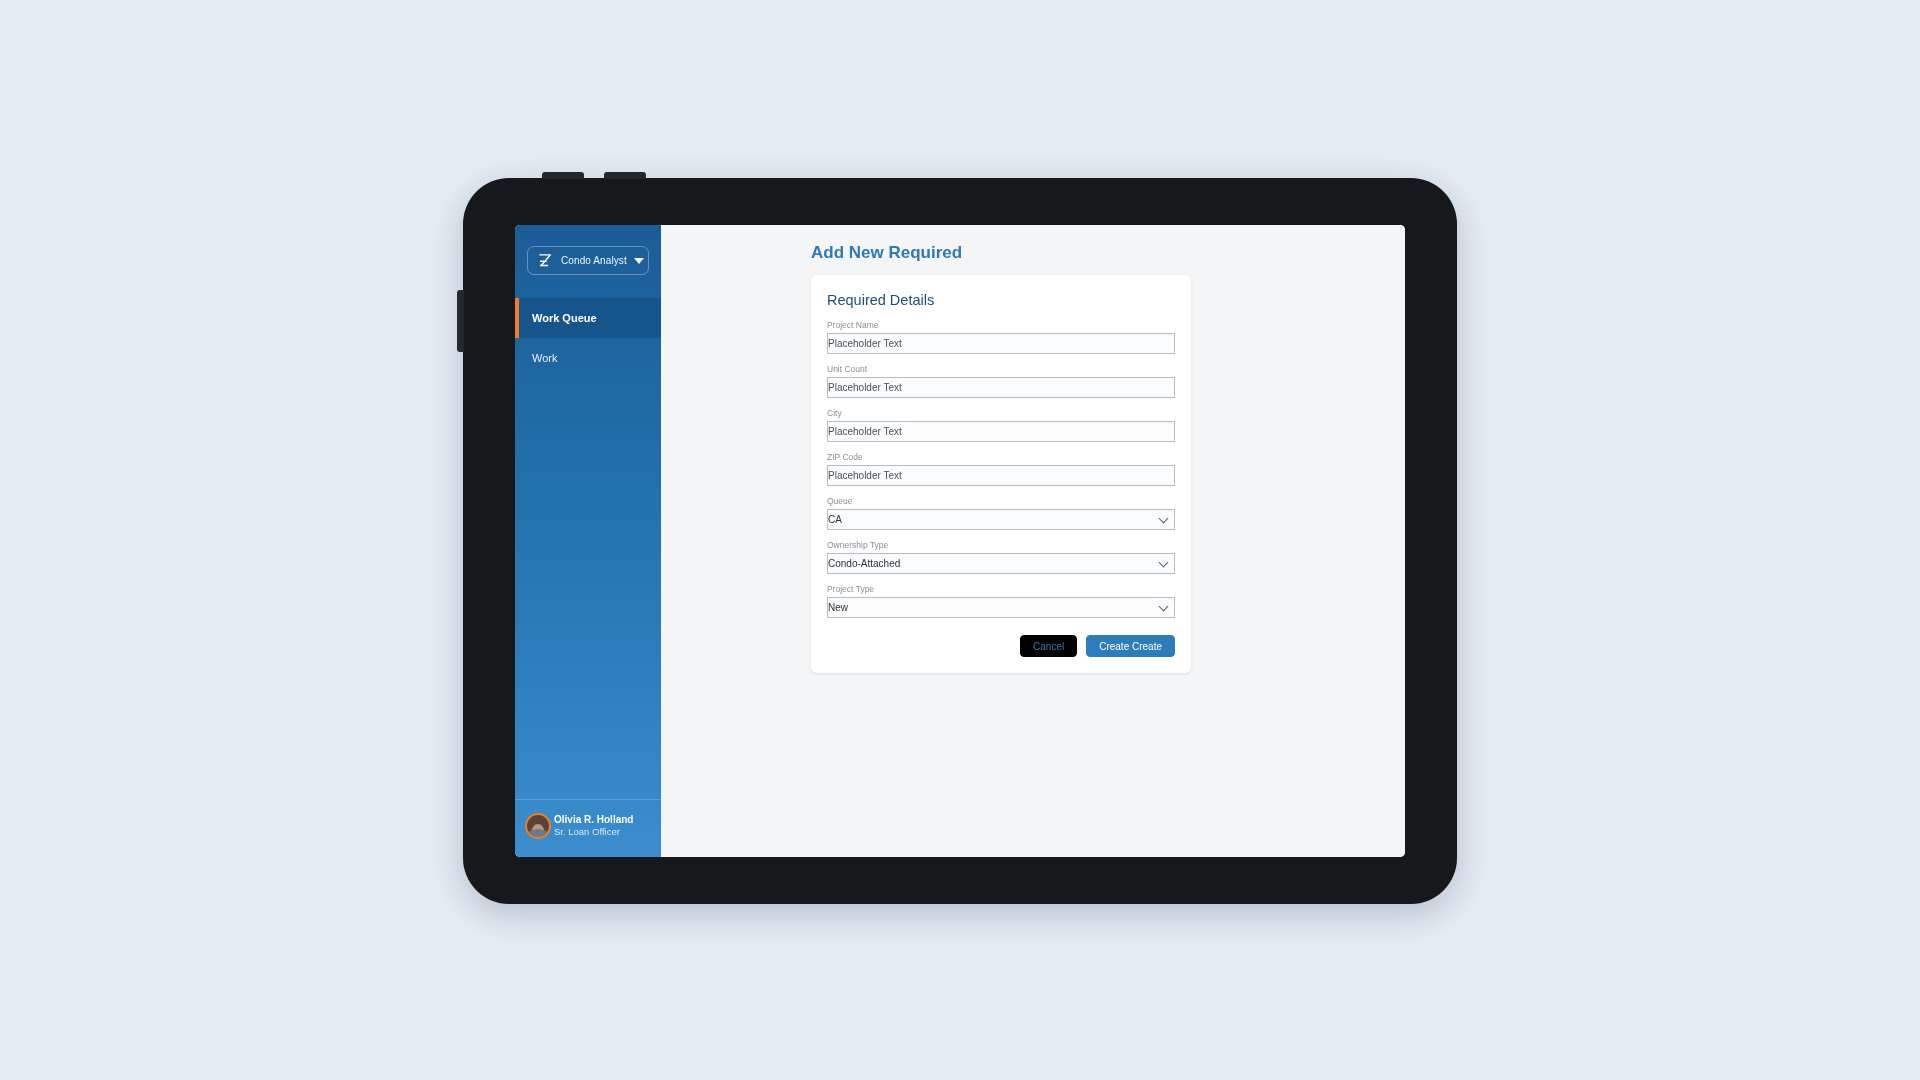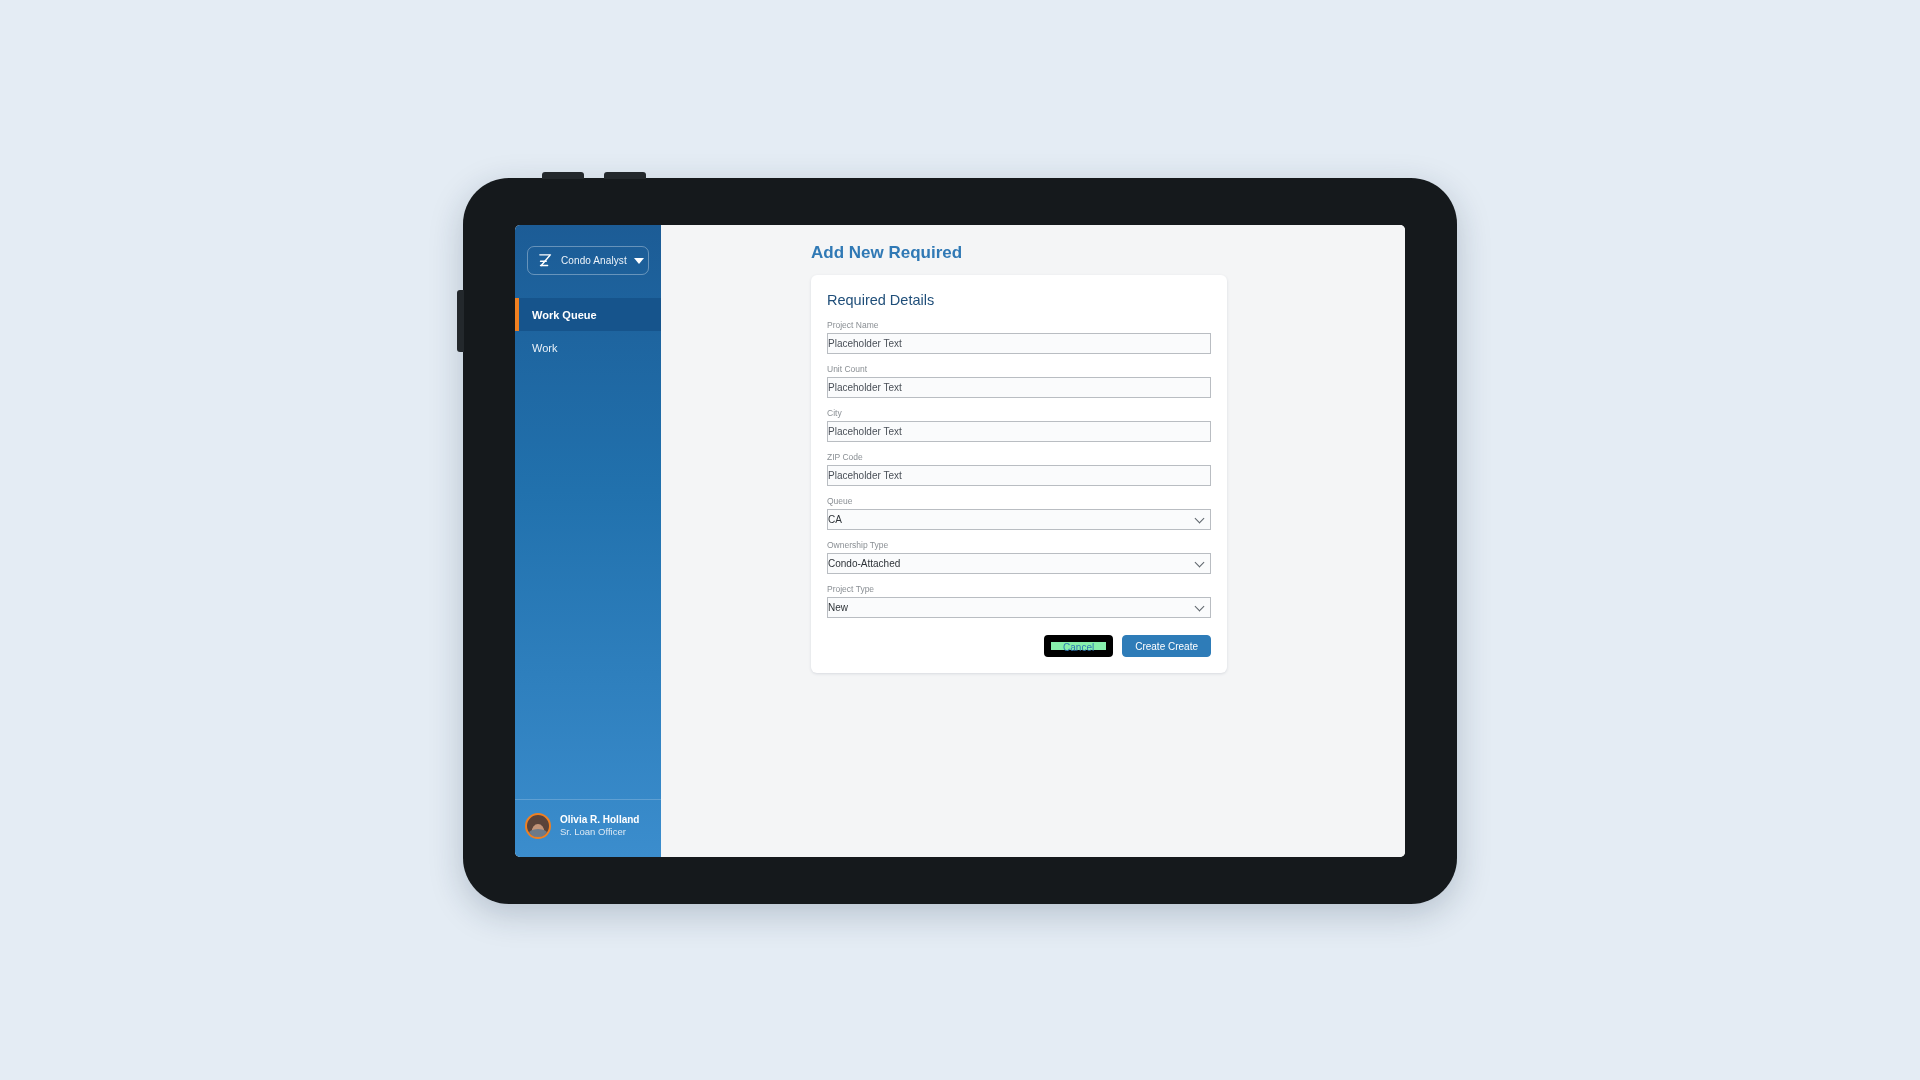--- a/index.html
+++ b/index.html
@@ -79,21 +79,21 @@
   #brand-caret {
     width: 0; height: 0;
     border-left: 5px solid transparent;
     border-right: 5px solid transparent;
     border-top: 6px solid #ffffff;
     flex: none;
   }
 
   #nav { margin-top: 23px; }
   .nav-item {
-    height: 33px;
+    height: 40px;
     display: flex;
     align-items: center;
     padding-left: 17px;
     color: #eaf2f9;
     font-size: 11px;
     cursor: pointer;
     position: relative;
   }
   .nav-item.active {
     background: #16548c;
@@ -108,21 +108,21 @@
     background: #ef8022;
   }
 
   #sidebar-spacer { flex: 1; }
 
   #user-block {
     border-top: 1px solid rgba(255,255,255,0.2);
     padding: 13px 10px 18px 10px;
     display: flex;
     align-items: flex-start;
-    gap: 9px;
+    gap: 3px;
     cursor: pointer;
   }
   #avatar {
     width: 26px; height: 26px;
     border-radius: 50%;
     border: 2px solid #ef8022;
     background: #5b4339;
     overflow: hidden;
     flex: none;
     position: relative;
@@ -171,21 +171,21 @@
   #page-title {
     color: #3079b5;
     font-size: 17px;
     font-weight: bold;
     margin-left: 150px;
     margin-bottom: 12px;
   }
 
   #form-card {
     margin-left: 150px;
-    width: 416px;
+    width: 380px;
     background: #ffffff;
     border-radius: 6px;
     box-shadow: 0 1px 3px rgba(30,50,80,0.13);
     padding: 17px 16px 16px 16px;
   }
 
   #card-heading {
     color: #1f4e79;
     font-size: 14.5px;
     font-weight: normal;
@@ -240,22 +240,22 @@
   }
   .btn {
     height: 22px;
     border-radius: 4px;
     font-size: 10px;
     font-family: "Liberation Sans", sans-serif;
     cursor: pointer;
     padding: 0 12px;
   }
   #cancel-button {
-    background: #86efac;
-    border: 7px solid #000000;
+    background: #000000;
+    border: 1px solid #000000;
     color: #3079b5;
   }
   #create-project-button {
     background: #2e7cb8;
     border: 1px solid #2e7cb8;
     color: #ffffff;
   }
 </style>
 </head>
 <body>

